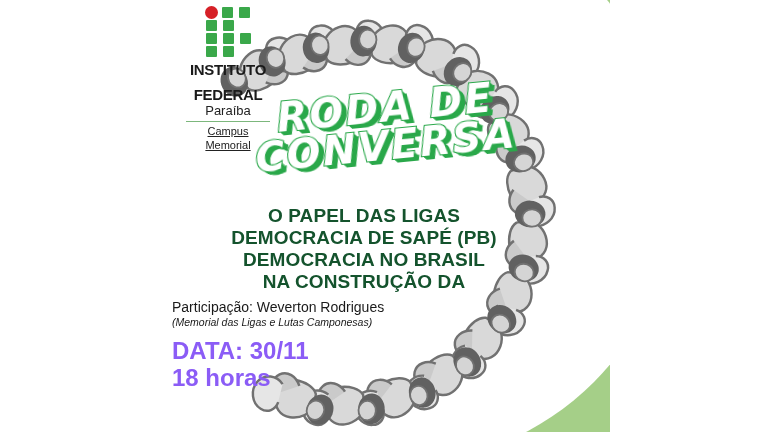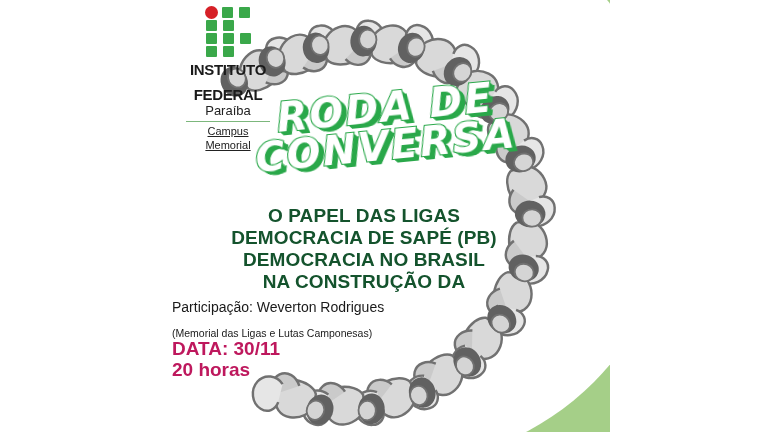--- a/index.html
+++ b/index.html
@@ -64,26 +64,26 @@
     text-align:center;
     color:#14532d;font-weight:bold;font-size:19px;line-height:1.16;
     letter-spacing:0.1px;
     font-family:"Liberation Sans",sans-serif;
   }
   #subject span{display:block;}
 
   
   #participation{position:absolute;left:10px;top:299px;width:340px;}
   .part-main{font-size:14px;color:#1a1a1a;}
-  .part-sub{font-size:10.5px;color:#1a1a1a;margin-top:12px;}
+  .part-sub{font-size:10.5px;color:#1a1a1a;margin-top:1px;font-style:italic;}
 
   
   #datetime{
     position:absolute;left:10px;top:338px;width:220px;
-    color:#be185d;font-weight:bold;font-size:19px;line-height:1.12;
+    color:#8b5cf6;font-weight:bold;font-size:24px;line-height:1.12;
     font-family:"Liberation Sans",sans-serif;
   }
   #datetime span{display:block;}
 
   
   #people{position:absolute;left:0;top:0;width:448px;height:432px;pointer-events:none;}
 </style>
 </head>
 <body>
 
@@ -196,16 +196,16 @@
     <span>NA CONSTRUÇÃO DA</span>
   </div>
 
   <div id="participation">
     <div class="part-main">Participação: Weverton Rodrigues</div>
     <div class="part-sub">(Memorial das Ligas e Lutas Camponesas)</div>
   </div>
 
   <div id="datetime">
     <span>DATA: 30/11</span>
-    <span>20 horas</span>
+    <span>18 horas</span>
   </div>
 
 </div>
 
 </body></html>

